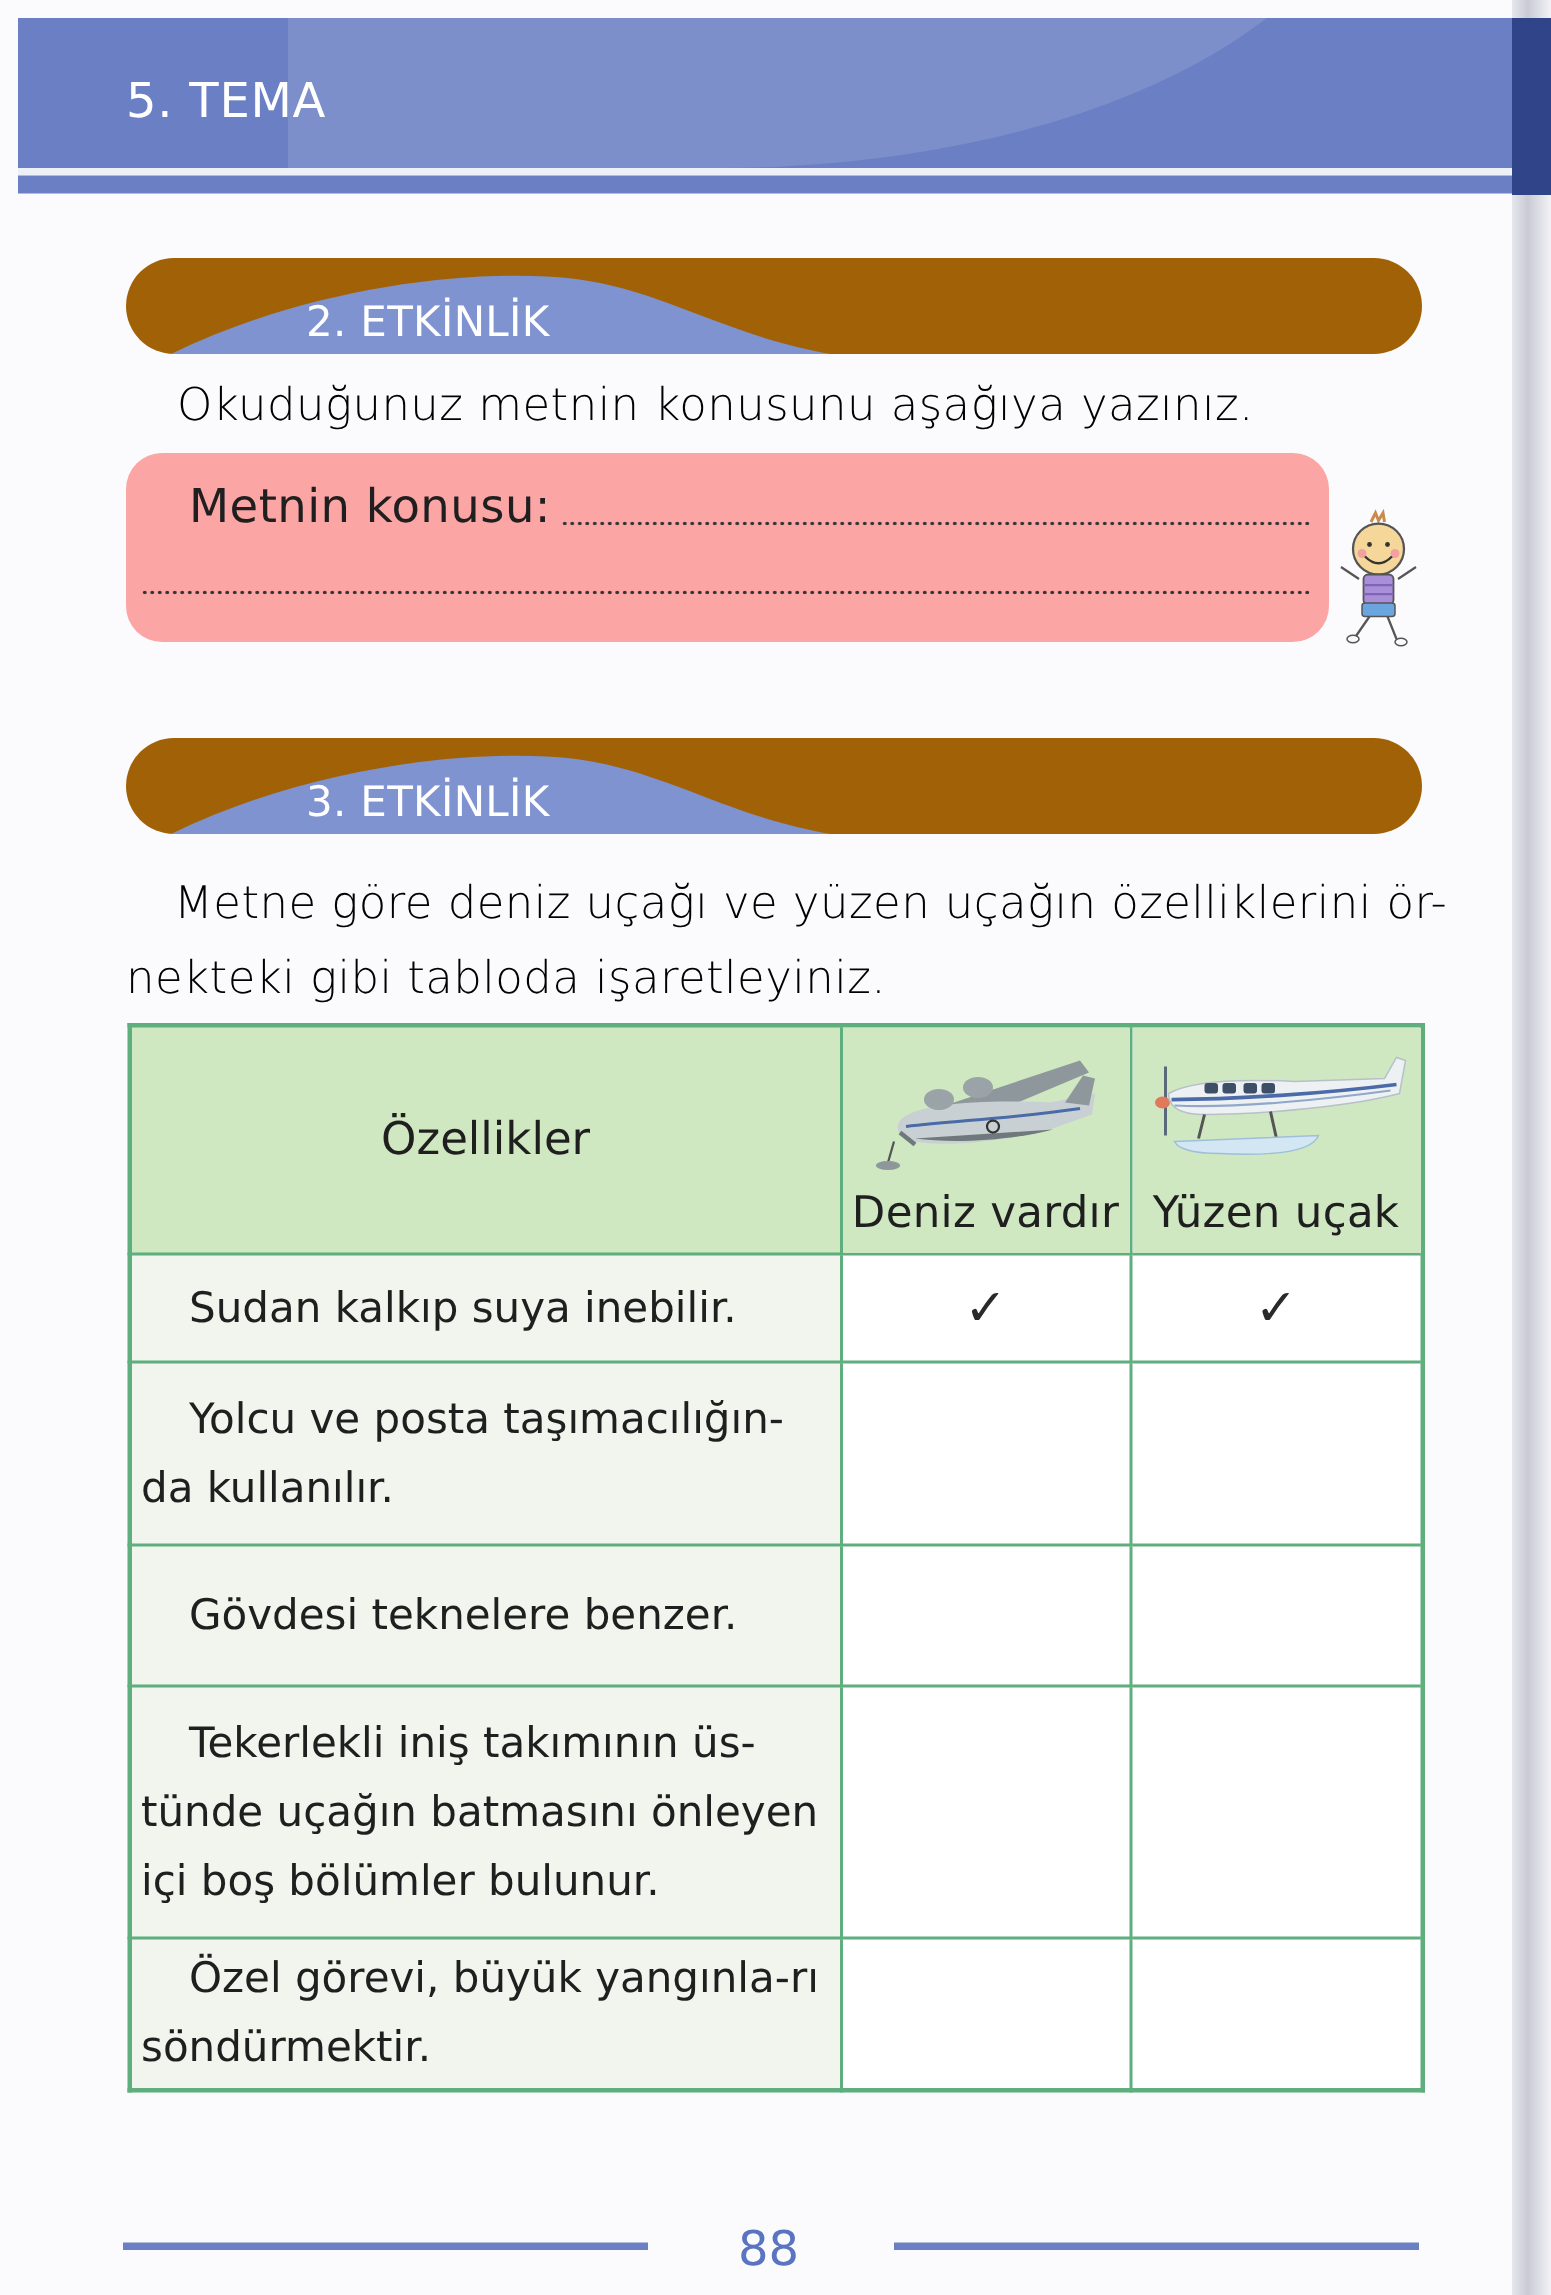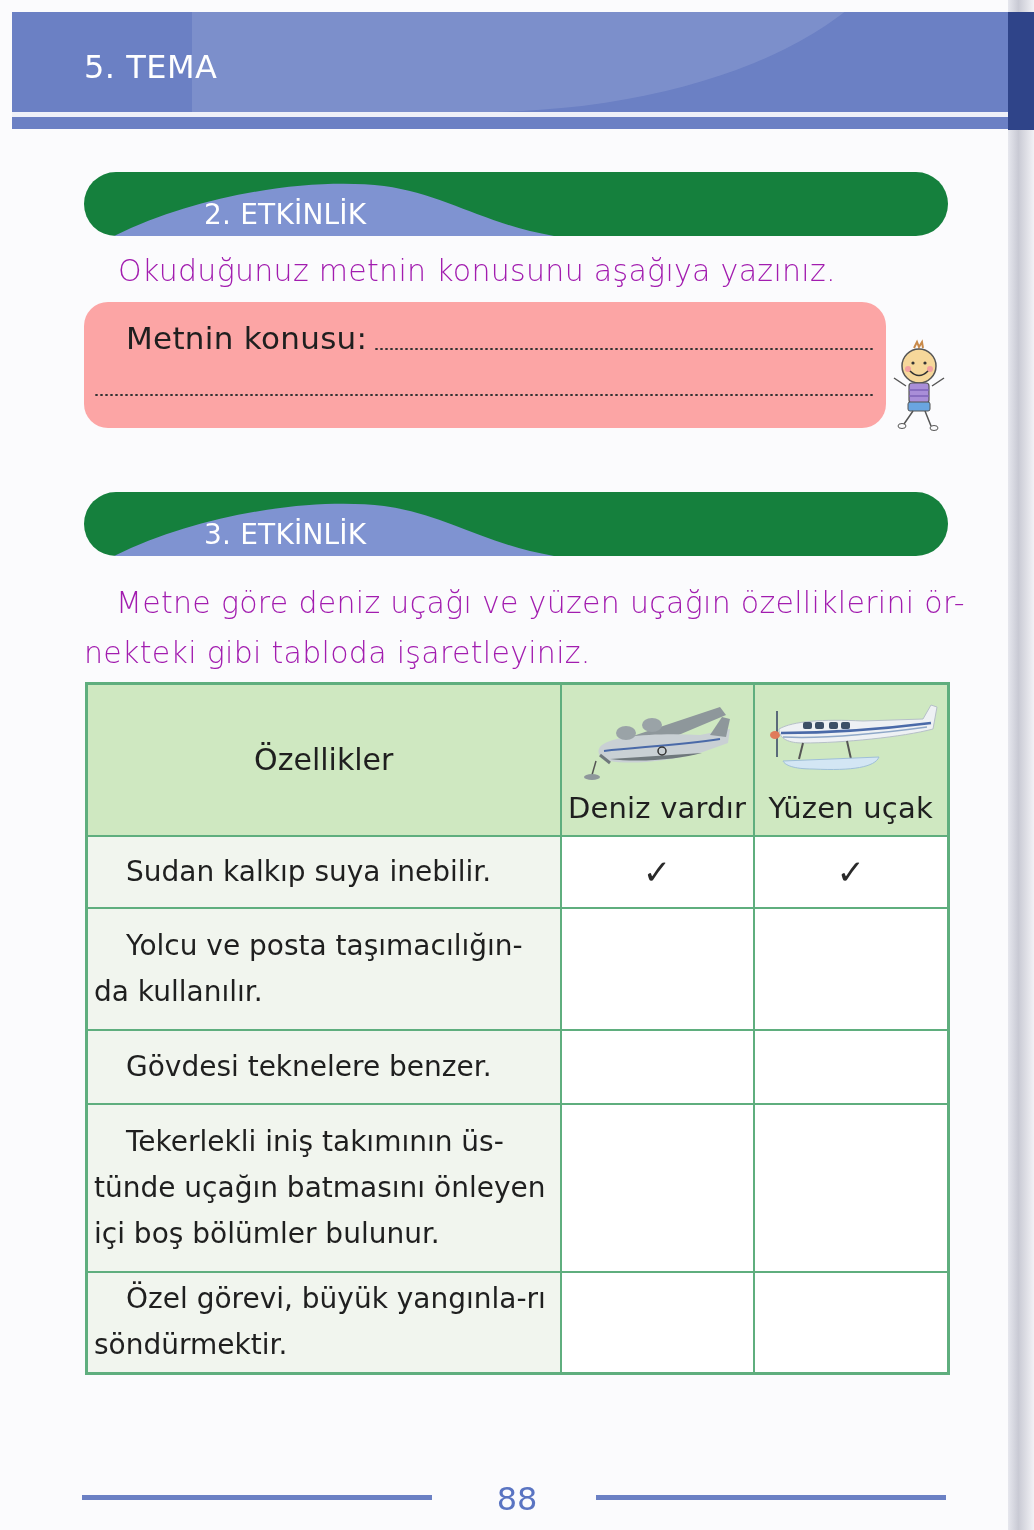--- a/index.html
+++ b/index.html
@@ -39,35 +39,35 @@
     background: linear-gradient(90deg, #e6e7ee 0%, #c9cad4 40%, #f2f2f6 100%);
   }
   .page-fold-top {
     position: absolute; left: 1008px; top: 12px; width: 26px; height: 118px;
     background: #2f4489;
   }
 
   
   .section-bar {
     position: absolute; left: 84px; width: 864px; height: 64px;
-    background: #15803d;
+    background: #a16207;
     border-radius: 32px;
     overflow: hidden;
   }
   .section-bar .wave {
     position: absolute; left: 0; top: 0; width: 864px; height: 64px;
   }
   .section-bar .label {
     position: absolute; left: 120px; top: 26px;
     color: #ffffff; font-size: 28px; letter-spacing: 0.2px;
   }
 
   
   .instruction {
-    position: absolute; font-size: 30px; color: #a21caf; line-height: 50px;
+    position: absolute; font-size: 30px; color: #000000; line-height: 50px;
     font-family: "DejaVu Sans", sans-serif; font-weight: 300;
     letter-spacing: 0.3px;
   }
 
   
   .topic-box {
     position: absolute; left: 84px; top: 302px; width: 802px; height: 126px;
     background: #fca5a5;
     border-radius: 24px;
   }
@@ -119,21 +119,21 @@
     padding: 0 6px 0 6px;
   }
   .body-row td.feature .txt { display: block; text-indent: 32px; }
   .body-row td.mark { background: #ffffff; text-align: center; font-size: 34px; color: #2a2a2a; }
 
   
   .foot-line {
     position: absolute; top: 1495px; height: 5px; background: #6b80c4;
   }
   .page-number {
-    position: absolute; left: 492px; top: 1480px; width: 50px; text-align: center;
+    position: absolute; left: 492px; top: 1480px; width: 50px; text-align: left;
     font-size: 32px; color: #5a74c2;
   }
 </style>
 </head>
 <body>
 
 <div class="banner">
   <div class="banner-curve"></div>
   <div class="banner-title">5. TEMA</div>
 </div>
@@ -251,21 +251,21 @@
       <td class="mark">✓</td>
       <td class="mark">✓</td>
     </tr>
     <tr class="body-row" style="height:122px;">
       <td class="feature">
             <span class="txt">Yolcu ve posta taşımacılığın-da kullanılır.</span>
           </td>
       <td class="mark"></td>
       <td class="mark"></td>
     </tr>
-    <tr class="body-row" style="height:74px;margin-left:12px;">
+    <tr class="body-row" style="height:94px;margin-left:12px;">
       <td class="feature">
             <span class="txt">Gövdesi teknelere benzer.</span>
           </td>
       <td class="mark"></td>
       <td class="mark"></td>
     </tr>
     <tr class="body-row" style="height:168px;">
       <td class="feature">
             <span class="txt">Tekerlekli iniş takımının üs-tünde uçağın batmasını önleyen içi boş bölümler bulunur.</span>
           </td>

